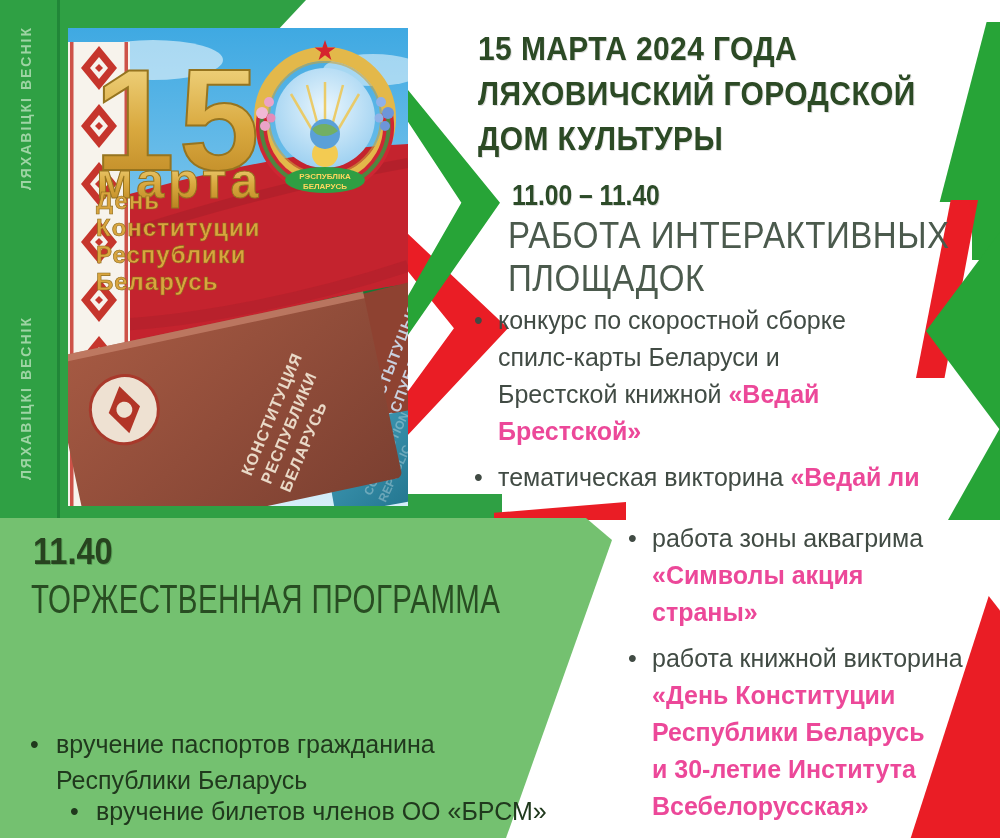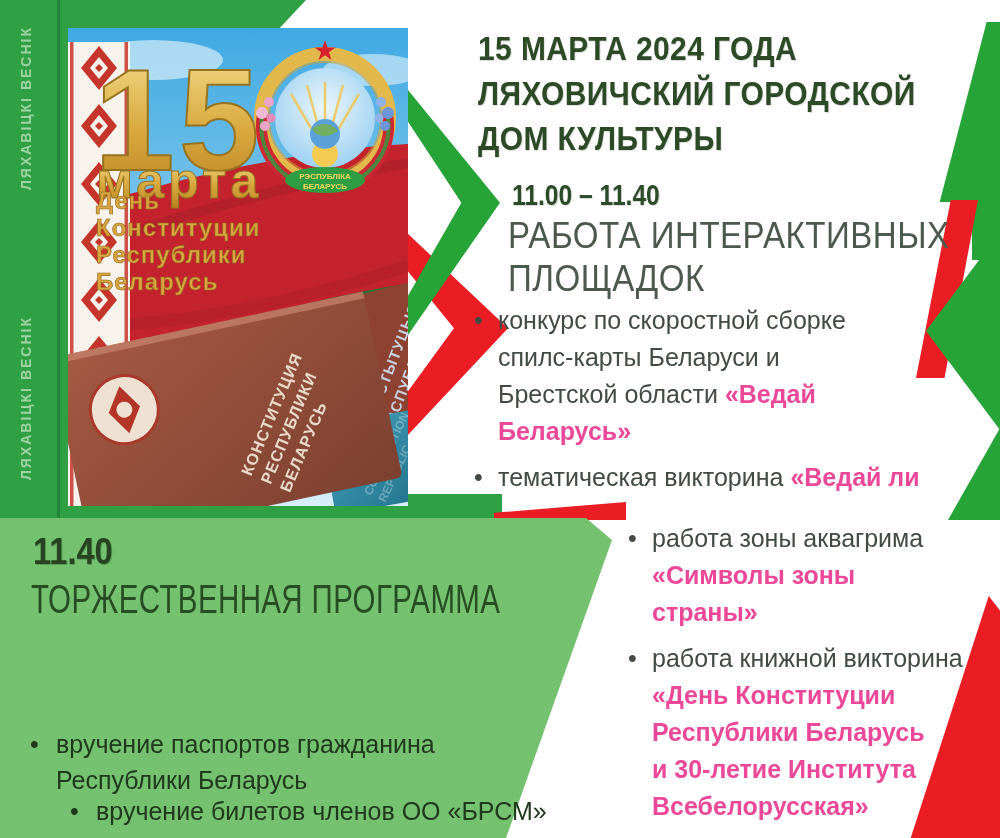--- a/index.html
+++ b/index.html
@@ -276,32 +276,32 @@
   <div class="abs s1-time">11.00 – 11.40</div>
   <div class="abs s1-title">
     <div>РАБОТА ИНТЕРАКТИВНЫХ</div>
     <div>ПЛОЩАДОК</div>
   </div>
 
   <ul class="abs blist col1">
     <li>
       <div class="bl"><span>конкурс по скоростной сборке</span><span class="b"></span></div>
       <div class="bl"><span>спилс-карты Беларуси и</span><span class="b"></span></div>
-      <div class="bl"><span>Брестской области </span><span class="b">«Ведай</span></div>
-      <div class="bl"><span></span><span class="b">Беларусь»</span></div>
+      <div class="bl"><span>Брестской книжной </span><span class="b">«Ведай</span></div>
+      <div class="bl"><span></span><span class="b">Брестской»</span></div>
     </li>
     <li>
       <div class="bl"><span>тематическая викторина </span><span class="b">«Ведай ли</span></div>
     </li>
   </ul>
 
   <ul class="abs blist col2">
     <li>
       <div class="bl"><span>работа зоны аквагрима</span><span class="b"></span></div>
-      <div class="bl"><span></span><span class="b">«Символы зоны</span></div>
+      <div class="bl"><span></span><span class="b">«Символы акция</span></div>
       <div class="bl"><span></span><span class="b">страны»</span></div>
     </li>
     <li>
       <div class="bl"><span>работа книжной викторина</span><span class="b"></span></div>
       <div class="bl"><span></span><span class="b">«День Конституции</span></div>
       <div class="bl"><span></span><span class="b">Республики Беларусь</span></div>
       <div class="bl"><span></span><span class="b"> и 30-летие Института</span></div>
       <div class="bl"><span></span><span class="b"> Всебелорусская»</span></div>
     </li>
   </ul>

